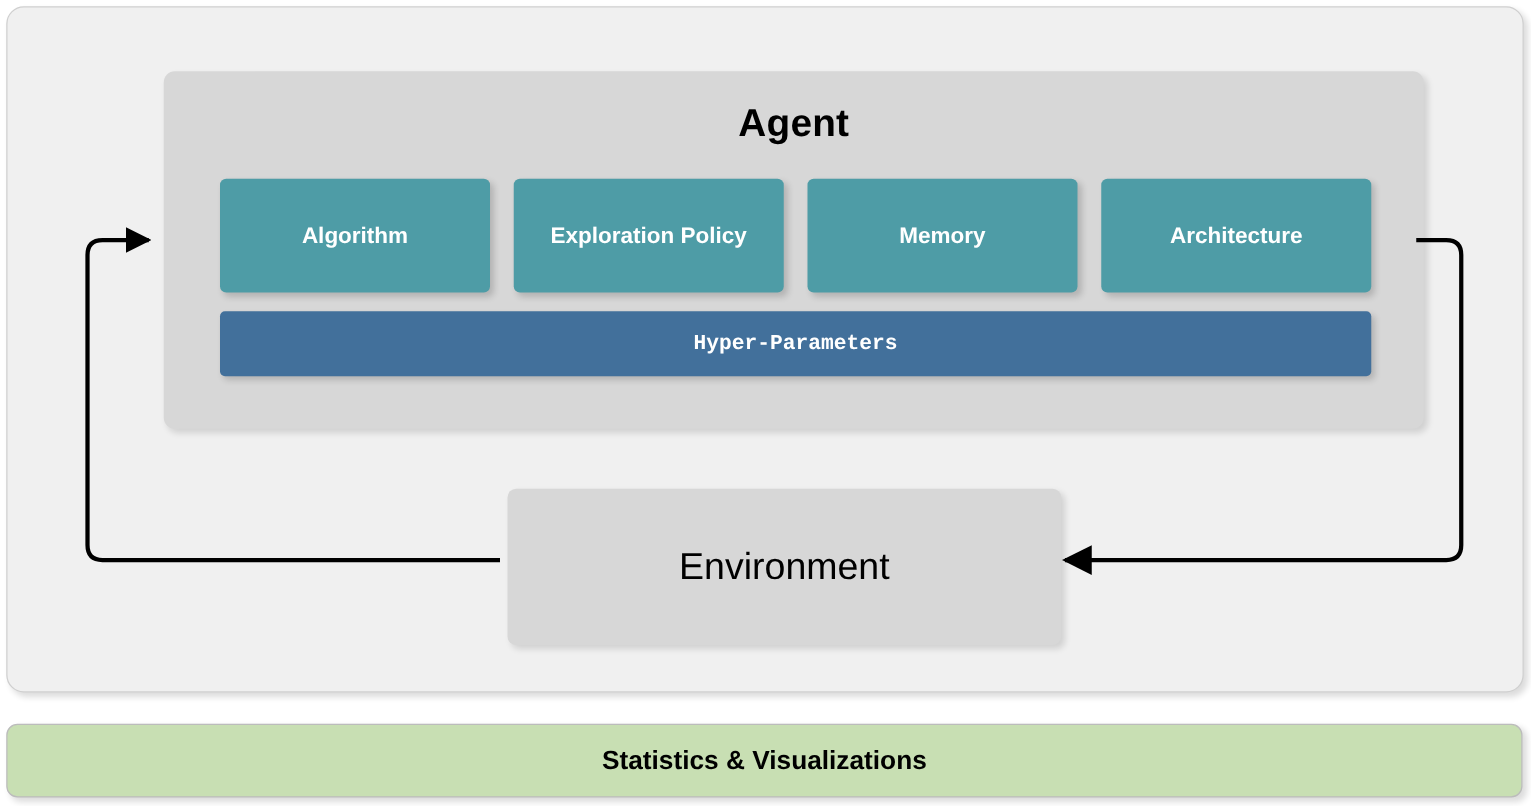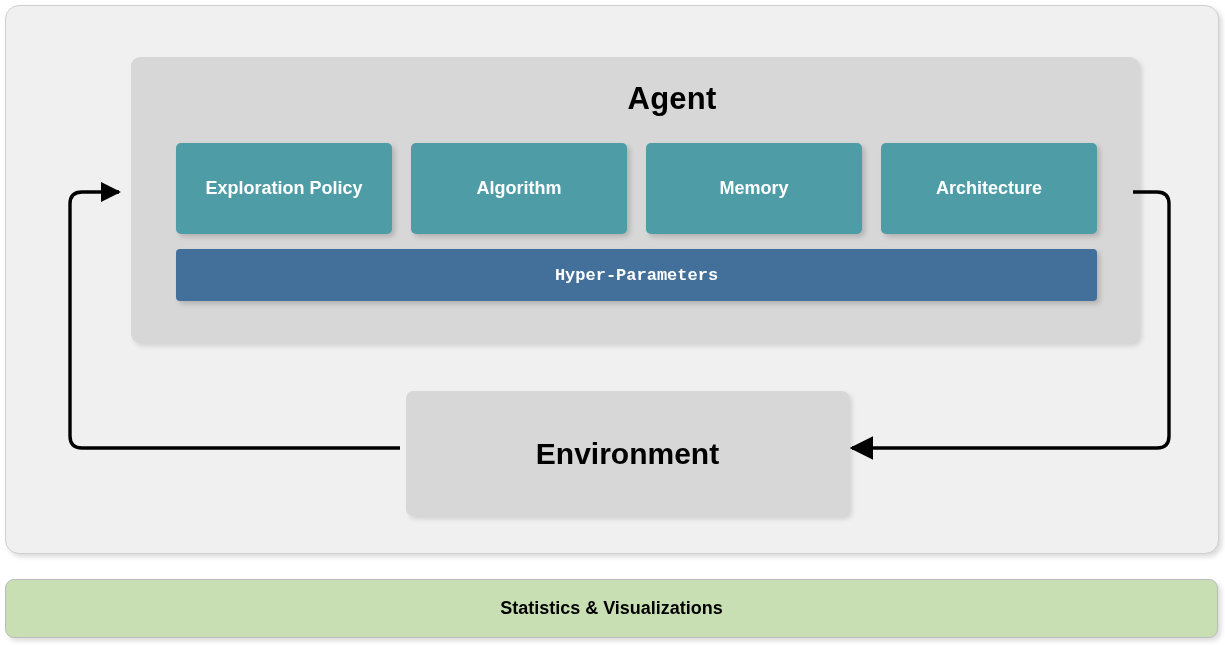--- a/index.html
+++ b/index.html
@@ -50,21 +50,20 @@
   .agent-title {
     position: absolute;
     left: 0;
     top: 24px;
     width: 100%;
     text-align: center;
     font-size: 31px;
     font-weight: bold;
     color: #000000;
     letter-spacing: 0.2px;
-    padding-left: 37px;
   }
 
   
   .component-row {
     position: absolute;
     left: 45px;
     top: 86px;
     width: 921px;
     height: 91px;
     display: flex;
@@ -110,21 +109,21 @@
     top: 385px;
     width: 443px;
     height: 125px;
     background: #d7d7d7;
     border-radius: 7px;
     box-shadow: 3px 3px 5px rgba(0,0,0,0.13);
     display: flex;
     align-items: center;
     justify-content: center;
     font-size: 30px;
-    font-weight: bold;
+    font-weight: normal;
     color: #000000;
   }
 
   
   .arrows {
     position: absolute;
     left: 0;
     top: 0;
     width: 1225px;
     height: 645px;
@@ -139,41 +138,41 @@
     width: 1213px;
     height: 59px;
     box-sizing: border-box;
     background: #c8dfb3;
     border: 1px solid #bcbcbc;
     border-radius: 9px;
     box-shadow: 3px 3px 5px rgba(0,0,0,0.14);
     display: flex;
     align-items: center;
     justify-content: center;
-    font-size: 18px;
+    font-size: 21px;
     font-weight: bold;
     color: #000000;
   }
 </style>
 </head>
 <body>
 
 <div id="stage">
 
   <div class="system-frame">
 
     <div class="agent-panel">
       <div class="agent-title">Agent</div>
 
       <div class="component-row">
         <div class="component-box">
+          <span>Algorithm</span>
+        </div>
+        <div class="component-box">
           <span>Exploration Policy</span>
-        </div>
-        <div class="component-box">
-          <span>Algorithm</span>
         </div>
         <div class="component-box">
           <span>Memory</span>
         </div>
         <div class="component-box">
           <span>Architecture</span>
         </div>
       </div>
 
       <div class="hyper-bar">

